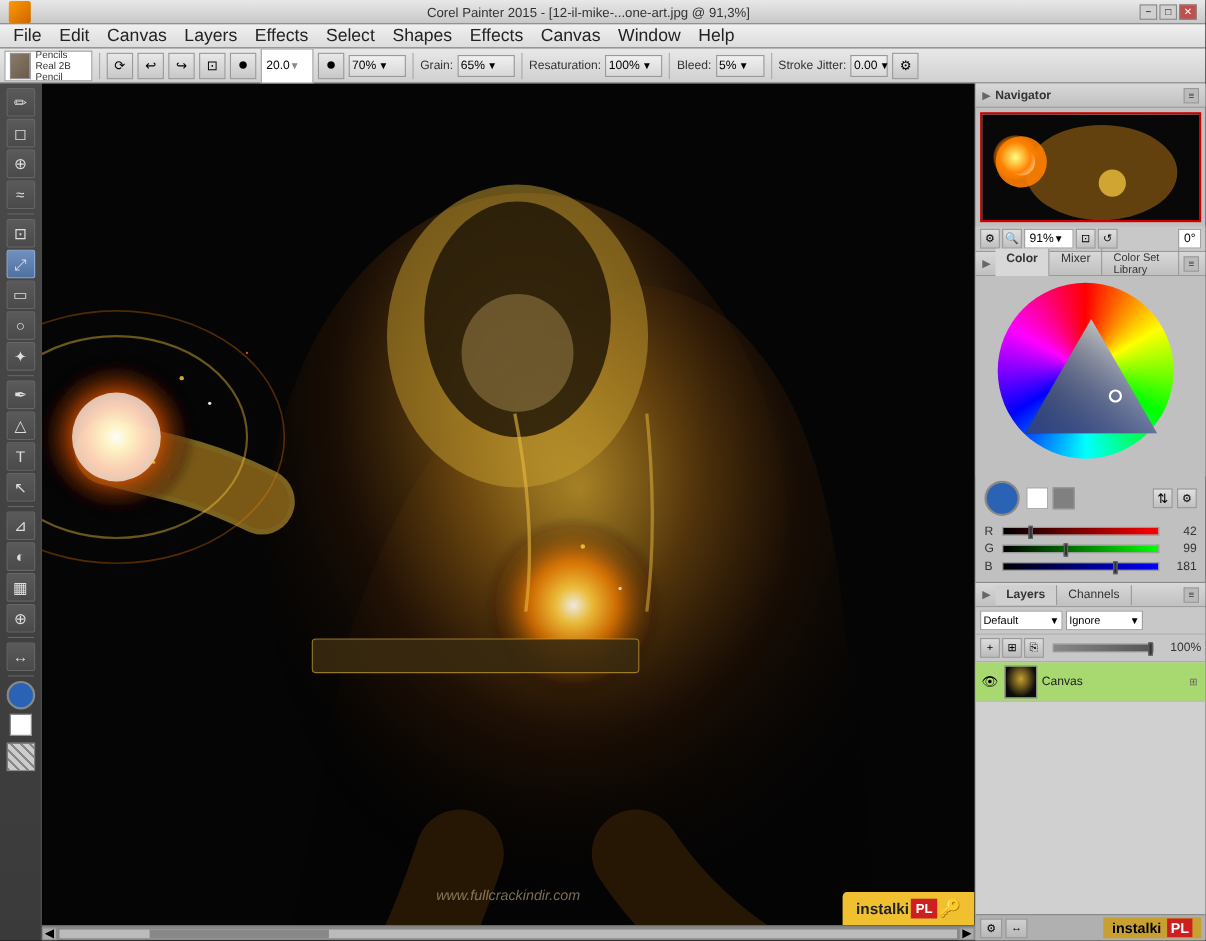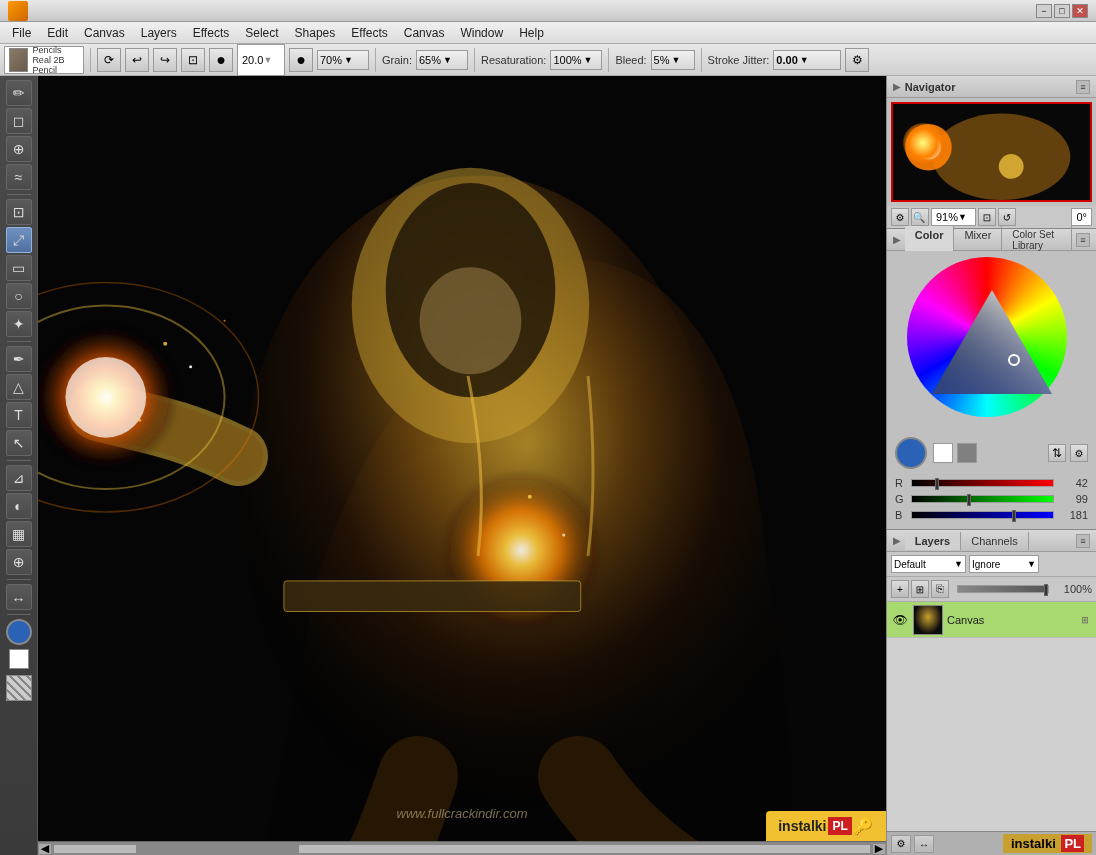--- a/index.html
+++ b/index.html
@@ -37,21 +37,21 @@
     #menubar {
       height: 22px;
       background: linear-gradient(to bottom, #f0f0f0, #dcdcdc);
       display: flex;
       align-items: center;
       padding: 0 4px;
       border-bottom: 1px solid #aaa;
     }
     .menu-item {
       padding: 2px 8px;
-      font-size: 12px;
+      font-size: 16px;
       color: #222;
       cursor: pointer;
       height: 100%;
       display: flex; align-items: center;
     }
 
     
     #toolbar {
       height: 32px;
       background: linear-gradient(to bottom, #e8e8e8, #d0d0d0);
@@ -495,20 +495,21 @@
       position: relative;
     }
   </style>
 </head>
 <body>
 
 <div id="titlebar">
   <div style="display:flex;align-items:center;">
     <div class="corel-logo"></div>
   </div>
+  <div class="title">Corel Painter 2015 - [12-il-mike-...one-art.jpg @ 91,3%]</div>
   <div class="win-controls">
     <div class="win-btn">−</div>
     <div class="win-btn">□</div>
     <div class="win-btn close">✕</div>
   </div>
 </div>
 
 <div id="menubar">
   <div class="menu-item">File</div>
   <div class="menu-item">Edit</div>
@@ -559,21 +560,21 @@
       <span style="font-size:9px;">▼</span>
   </div>
   <div class="toolbar-sep"></div>
   <span class="toolbar-label">Bleed:</span>
   <div class="toolbar-select" style="width:44px;">
     <span>5%</span>
       <span style="font-size:9px;">▼</span>
   </div>
   <div class="toolbar-sep"></div>
   <span class="toolbar-label">Stroke Jitter:</span>
-  <div class="toolbar-select" style="width:68px;font-weight:bold;">
+  <div class="toolbar-select" style="width:34px;">
     <span>0.00</span>
       <span style="font-size:9px;">▼</span>
   </div>
   <div class="toolbar-btn">⚙</div>
 </div>
 
 <div id="main">
 
   <div id="toolbox">
     <div class="tool-btn" title="Brush">✏</div>

